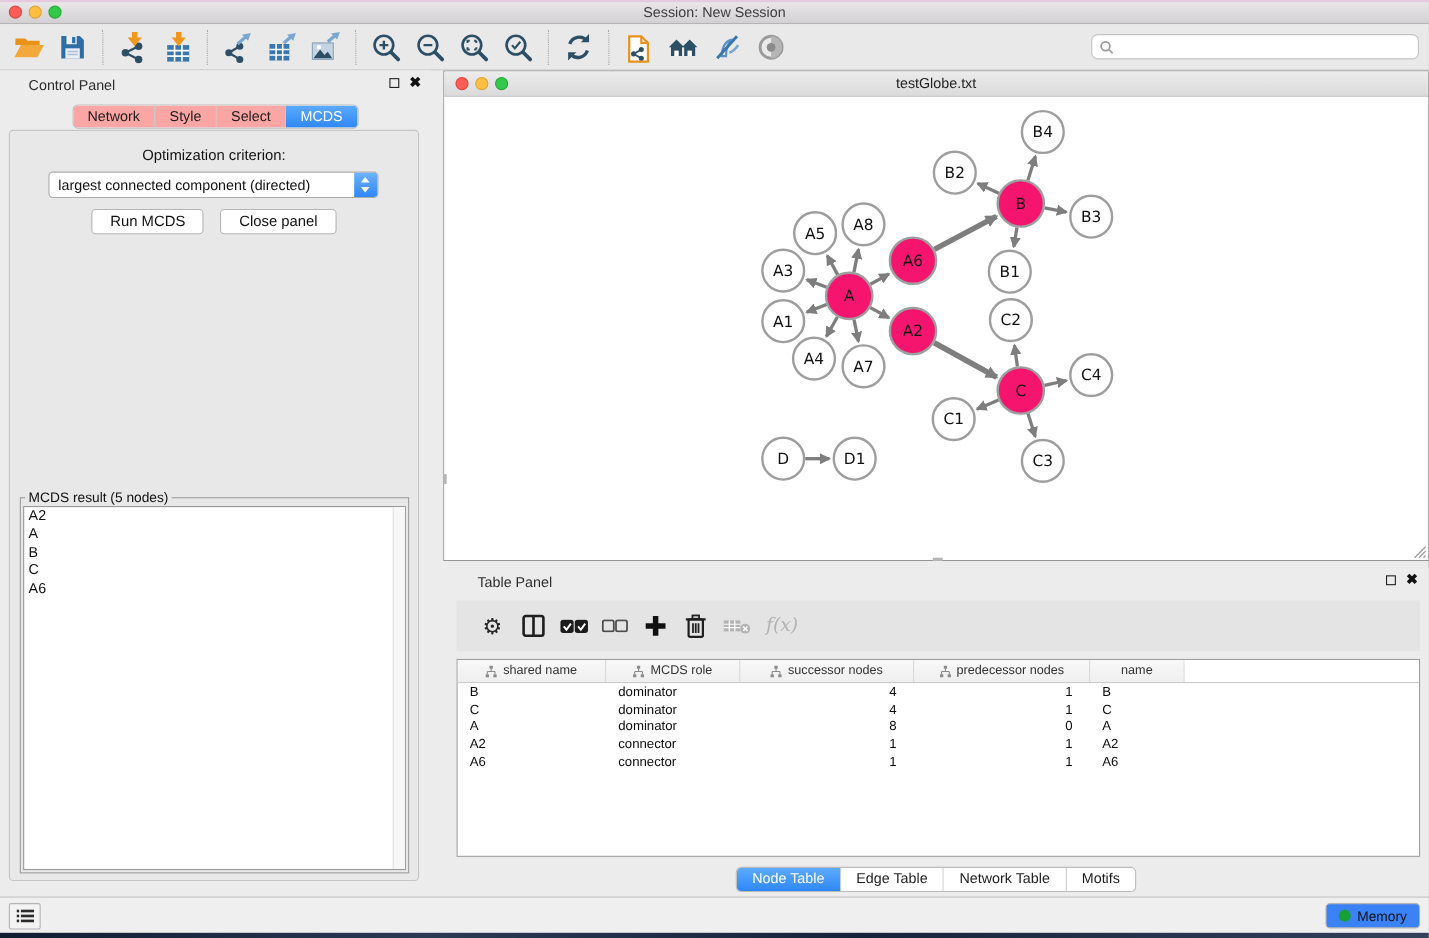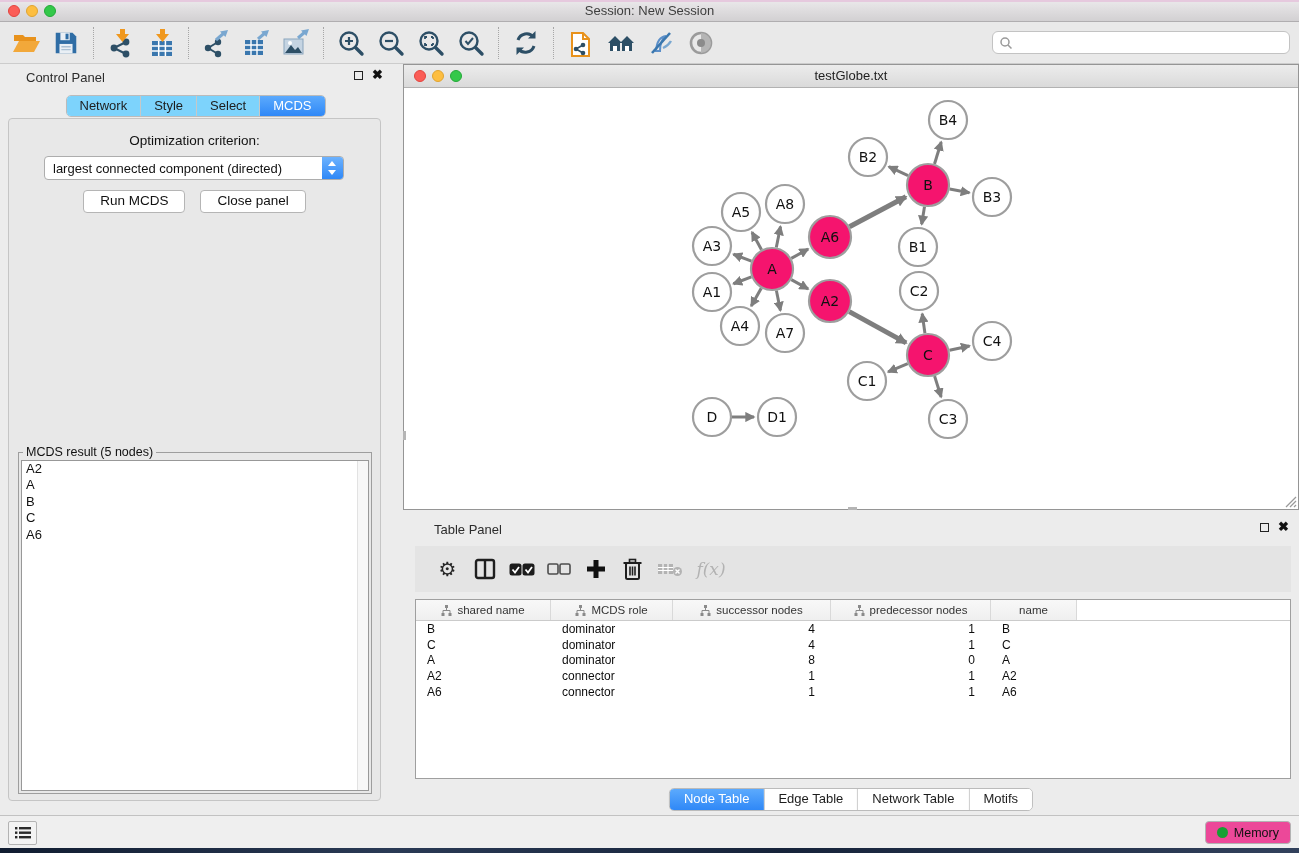--- a/index.html
+++ b/index.html
@@ -31,21 +31,21 @@
   
   .control-panel { position:absolute; left:0; top:64px; width:391px; height:750px; background:#ececec; }
   .panel-head { position:relative; height:26px; }
   .panel-title { position:absolute; left:10px; top:6px; font-size:13px; color:#2c2c2c;margin-left:16px; }
   .wbtns { position:absolute; right:8px; top:6px; display:flex; gap:9px; align-items:center; }
   .wfloat { width:9px; height:9px; border:1.5px solid #222; display:inline-block; }
   .wclose { font-size:13px; font-weight:bold; color:#111; line-height:10px; }
   .seg-tabs { position:absolute; left:50%; transform:translateX(-50%); top:31px; display:inline-flex;
               background:#fff; border:1px solid #bbb; border-radius:5px; overflow:hidden; z-index:3; }
   .seg-tab { padding:2px 13px 3px; font-size:13px; color:#1d1d1d; border-right:1px solid #c8c8c8;
-             background:#7dd3fc; white-space:nowrap; }
+             background:#fca5a5; white-space:nowrap; }
   .seg-tab:last-child { border-right:none; }
   .seg-tab.active { background:linear-gradient(#5caafd,#2f88f7); color:#fff; }
   .cp-body { position:absolute; left:8px; right:10px; top:54px; bottom:13px;
              border:1px solid #c5c5c5; border-radius:4px; background:#e8e8e8; }
   .opt-label { position:absolute; top:14px; left:0; right:0; text-align:center; font-size:13.5px; color:#111; }
   .dropdown { position:absolute; left:35px; right:36px; top:37px; height:24px; background:#fff;
               border:1px solid #adadad; border-radius:4px; display:flex; align-items:center; }
   .dropdown .dd-text { flex:1; font-size:13px; padding-left:8px; color:#111; white-space:nowrap; overflow:hidden; }
   .dd-stepper { width:21px; height:22px; margin:0; border-radius:0 3px 3px 0;
                 background:linear-gradient(#6cb2fe,#2f88f7); position:relative; }
@@ -96,21 +96,21 @@
                  background:#fff; border:1px solid #bbb; border-radius:5px; overflow:hidden; }
   .bt-tab { padding:2px 14px 4px; font-size:13px; color:#1d1d1d; border-right:1px solid #c8c8c8; background:#fff; white-space:nowrap; }
   .bt-tab:last-child { border-right:none; }
   .bt-tab.active { background:linear-gradient(#5caafd,#2f88f7); color:#fff; }
 
   
   .status-bar { position:absolute; left:0; top:815px; width:1299px; height:33px; background:#efefef;
                 border-top:1px solid #c2c2c2; }
   .sb-left-btn { position:absolute; left:8px; top:5px; width:29px; height:24px; background:#f3f3f3;
                  border:1px solid #b3b3b3; border-radius:2px; display:flex; align-items:center; justify-content:center; }
-  .memory-btn { position:absolute; right:8px; top:5px; height:23px; background:#ec4899; border:1px solid #b3b3b3;
+  .memory-btn { position:absolute; right:8px; top:5px; height:23px; background:#3b82f6; border:1px solid #b3b3b3;
                 border-radius:4px; display:flex; align-items:center; gap:6px; padding:0 11px; }
   .mem-dot { width:11px; height:11px; border-radius:50%; background:#169f34; }
   .mem-label { font-size:12.5px; color:#111; }
   .desktop-strip { position:absolute; left:0; top:848px; width:1299px; height:5px;
                    background:linear-gradient(90deg,#101c30,#2a3a55 30%,#16233a 60%,#32415c); }
 
   svg { display:block; }
 </style>
 </head>
 <body>

